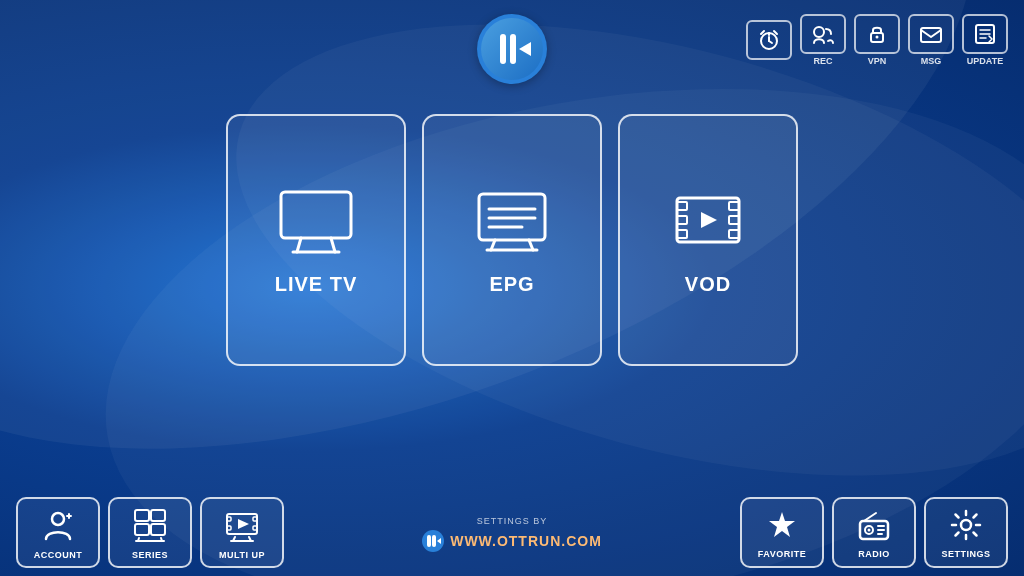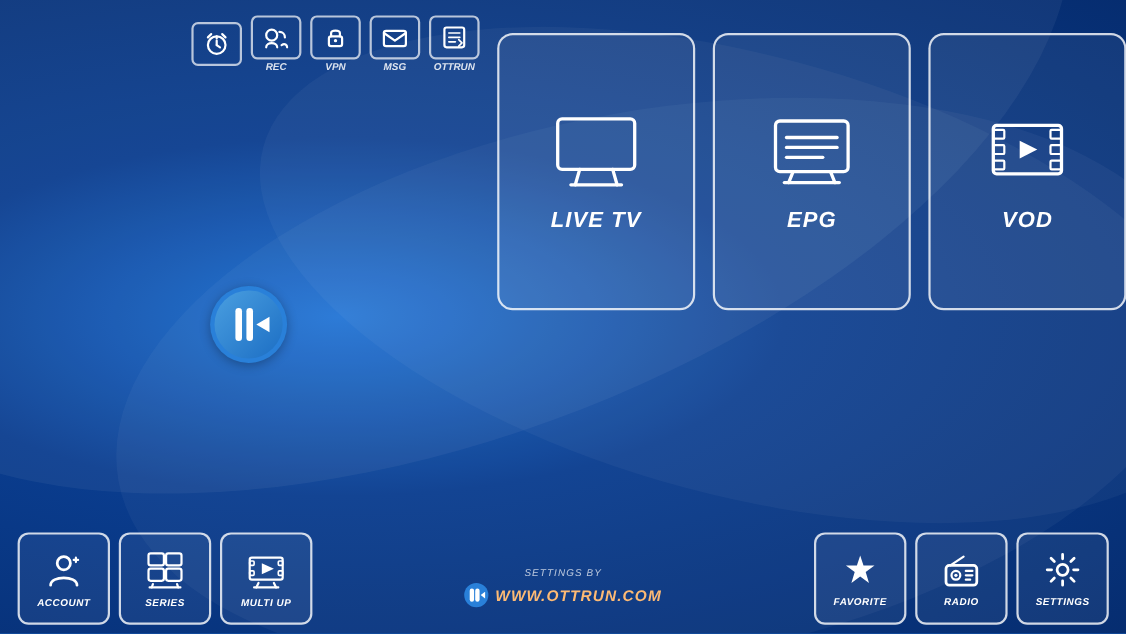--- a/index.html
+++ b/index.html
@@ -50,21 +50,22 @@
       border-radius: 50%;
       top: 50px;
       right: -100px;
       transform: rotate(15deg);
     }
 
     .app-container {
       position: absolute;
       inset: 0;
       display: flex;
-      font-style: italic;
+      flex-direction: column;
+      align-items: center;
     }
 
     
     .header {
       width: 100%;
       display: flex;
       justify-content: center;
       align-items: center;
       padding-top: 14px;
       position: relative;
@@ -183,21 +184,21 @@
       gap: 8px;
     }
 
     .bottom-right {
       display: flex;
       gap: 8px;
     }
 
     .bottom-card {
       width: 84px;
-      height: 84px;
+      height: 71px;
       border: 2px solid rgba(255,255,255,0.8);
       border-radius: 10px;
       display: flex;
       flex-direction: column;
       align-items: center;
       justify-content: center;
       cursor: pointer;
       background: rgba(255,255,255,0.06);
       gap: 6px;
     }
@@ -344,21 +345,21 @@
       <div class="top-icon">
         <div class="top-icon-box">
           <svg width="26" height="26" viewBox="0 0 26 26">
             <rect x="4" y="4" width="18" height="18" rx="2" stroke="white" stroke-width="2"></rect>
             <line x1="8" y1="9" x2="18" y2="9" stroke="white" stroke-width="1.5"></line>
             <line x1="8" y1="13" x2="18" y2="13" stroke="white" stroke-width="1.5"></line>
             <line x1="8" y1="17" x2="14" y2="17" stroke="white" stroke-width="1.5"></line>
             <path d="M17 15 L20 18 M17 21 L20 18" stroke="white" stroke-width="1.5"></path>
           </svg>
         </div>
-        <span class="top-icon-label">OTTRUN</span>
+        <span class="top-icon-label">UPDATE</span>
       </div>
 
     </div>
   </div>
 
   <div class="main-grid">
 
     <div class="main-card">
       <div class="card-icon">
         <svg width="90" height="75" viewBox="0 0 90 75">

